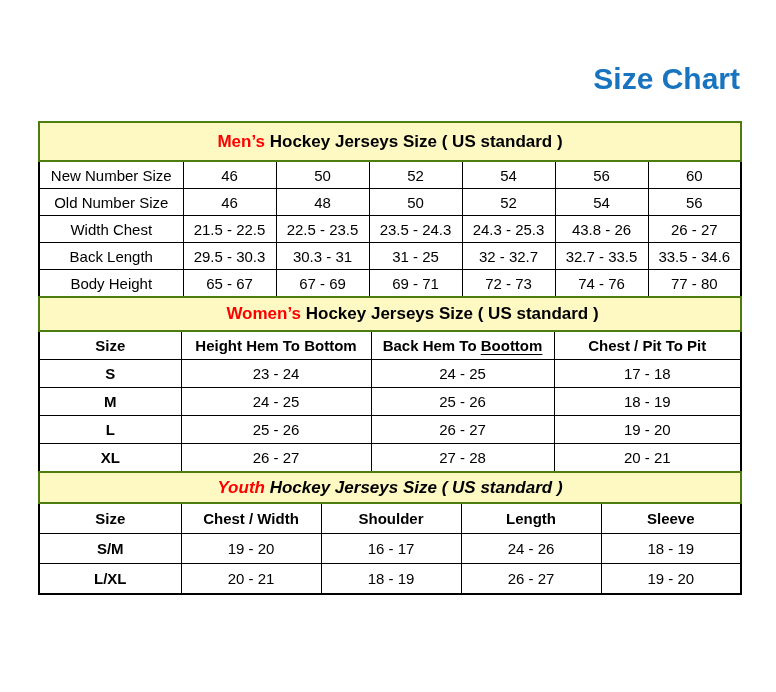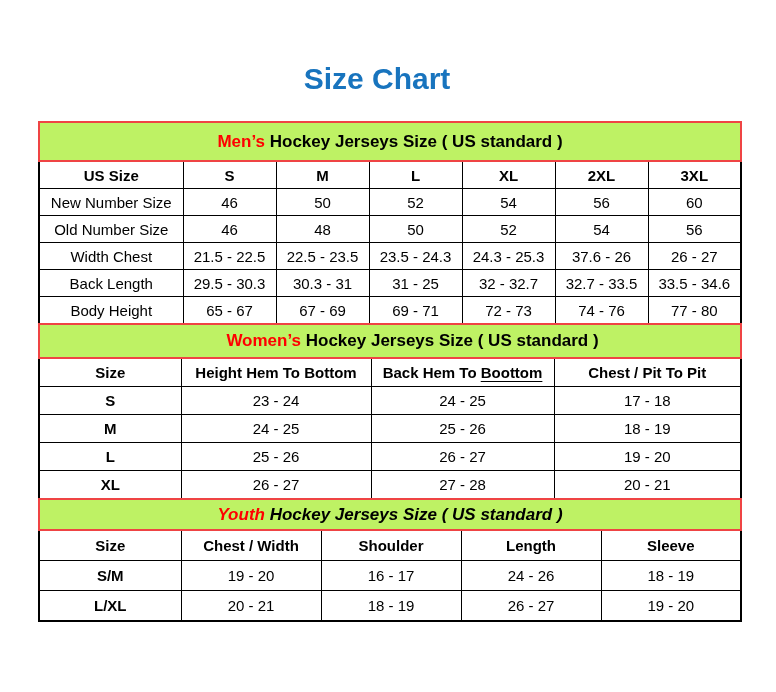--- a/index.html
+++ b/index.html
@@ -6,22 +6,22 @@
   body {
     width: 776px; height: 692px;
     background: #ffffff;
     font-family: "Liberation Sans", sans-serif;
     color: #000000;
   }
   .page { position: relative; width: 776px; height: 692px; overflow: hidden; }
 
   .title {
     position: absolute;
-    left: 26px; top: 62px; width: 702px;
-    text-align: center;
+    left: 38px; top: 62px; width: 702px;
+    text-align: right;
     font-size: 30px;
     font-weight: bold;
     color: #1874BE;
     letter-spacing: 0px;
   }
 
   .tables { position: absolute; left: 38px; top: 121px; width: 702px; }
 
   table {
     border-collapse: collapse;
@@ -35,24 +35,24 @@
     border: 1px solid #000000;
     text-align: center;
     vertical-align: middle;
     font-size: 15px;
     padding: 0 2px;
     overflow: hidden;
     white-space: nowrap;
   }
 
   tr.banner td {
-    background: #bef264;
+    background: #fef9c3;
     font-weight: bold;
     font-size: 17px;
-    border: 2px solid #ef4444;
+    border: 2px solid #4d7c0f;
     margin-top: 48px;
   }
   .hl { color: #FF0000; }
 
   tr.head td { font-weight: bold; }
   td.lbl-b { font-weight: bold; }
 
   #men td        { height: 26px; }
   #men .bcell    { height: 37px; }
   #women td      { height: 27px; }
@@ -85,29 +85,20 @@
           <col style="width:93px">
         <col style="width:93px">
           <col style="width:93px">
           <col style="width:93px">
           <col style="width:93px">
       </colgroup>
       <tbody>
           <tr class="banner">
         <td colspan="7" class="bcell"><span class="hl">Men’s</span><span> Hockey Jerseys Size ( US standard )</span></td>
       </tr>
-      <tr class="head">
-        <td>US Size</td>
-        <td>S</td>
-        <td>M</td>
-        <td>L</td>
-        <td>XL</td>
-        <td>2XL</td>
-        <td>3XL</td>
-      </tr>
       <tr>
         <td>New Number Size</td>
         <td>46</td>
         <td>50</td>
         <td>52</td>
         <td>54</td>
         <td>56</td>
         <td>60</td>
       </tr>
       <tr>
@@ -118,21 +109,21 @@
         <td>52</td>
         <td>54</td>
         <td>56</td>
       </tr>
       <tr>
         <td>Width Chest</td>
         <td>21.5 - 22.5</td>
         <td>22.5 - 23.5</td>
         <td>23.5 - 24.3</td>
         <td>24.3 - 25.3</td>
-        <td>37.6 - 26</td>
+        <td>43.8 - 26</td>
         <td>26 - 27</td>
       </tr>
       <tr>
         <td>Back Length</td>
         <td>29.5 - 30.3</td>
         <td>30.3 - 31</td>
         <td>31 - 25</td>
         <td>32 - 32.7</td>
         <td>32.7 - 33.5</td>
         <td>33.5 - 34.6</td>

